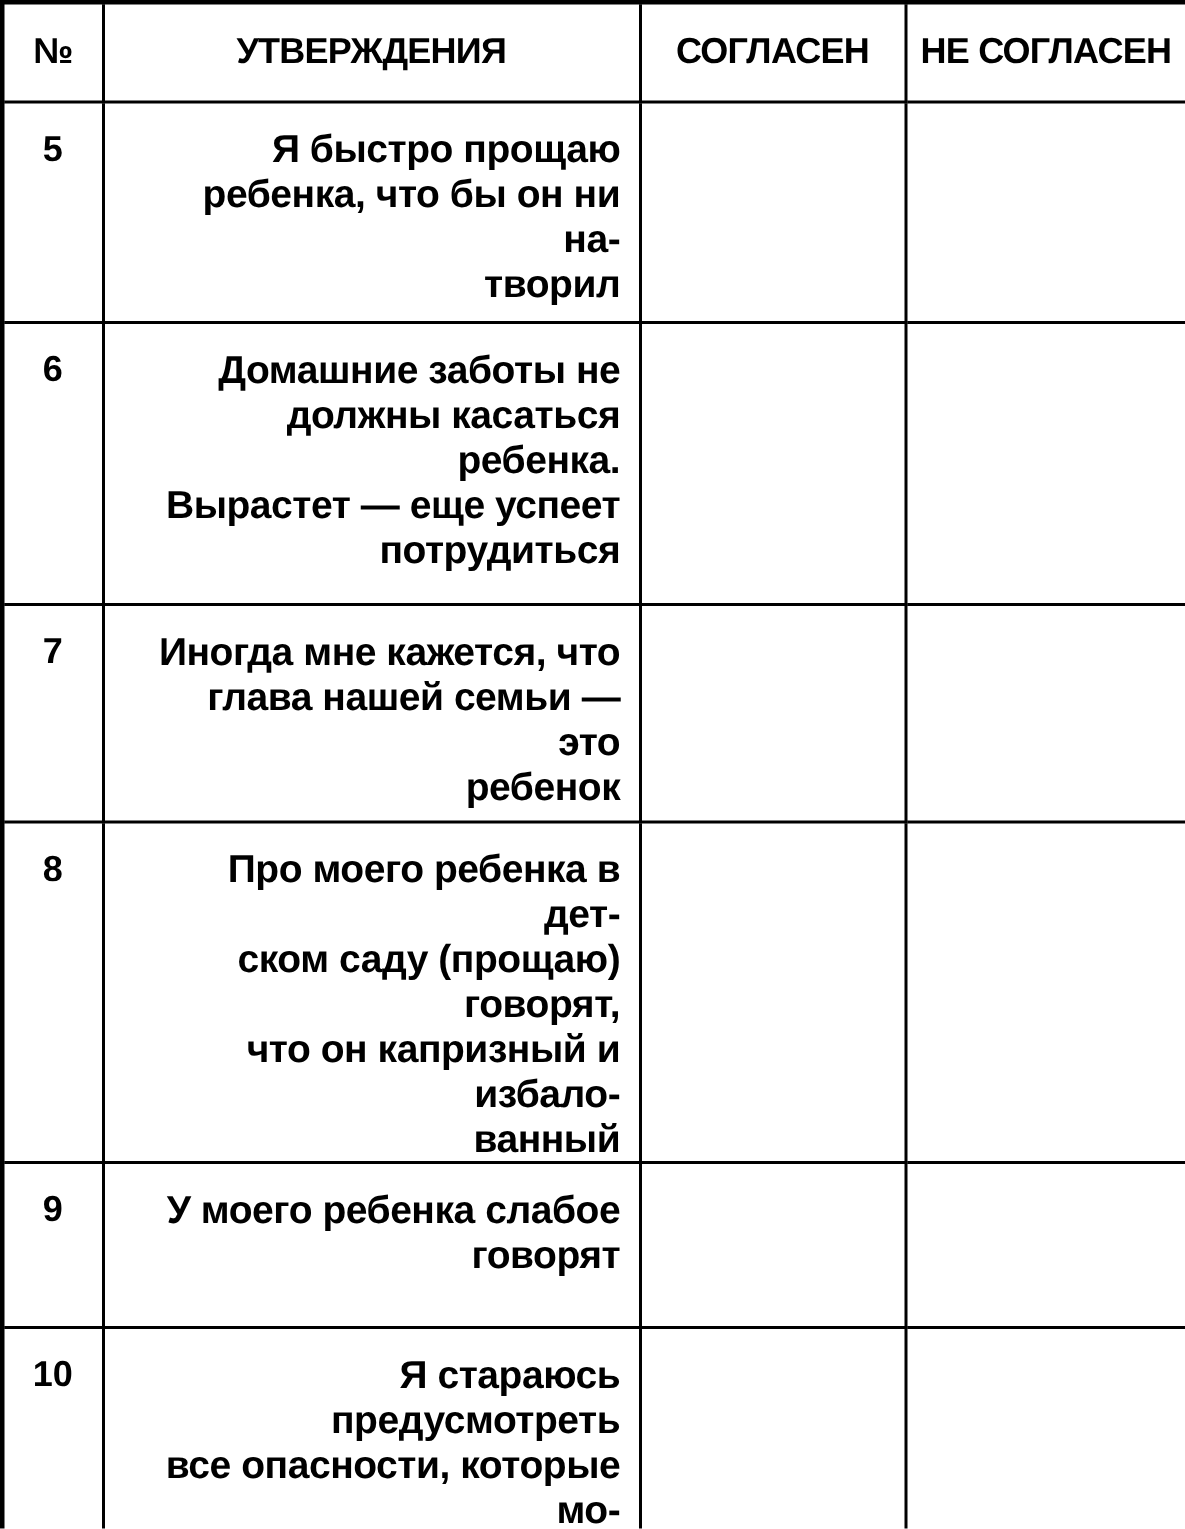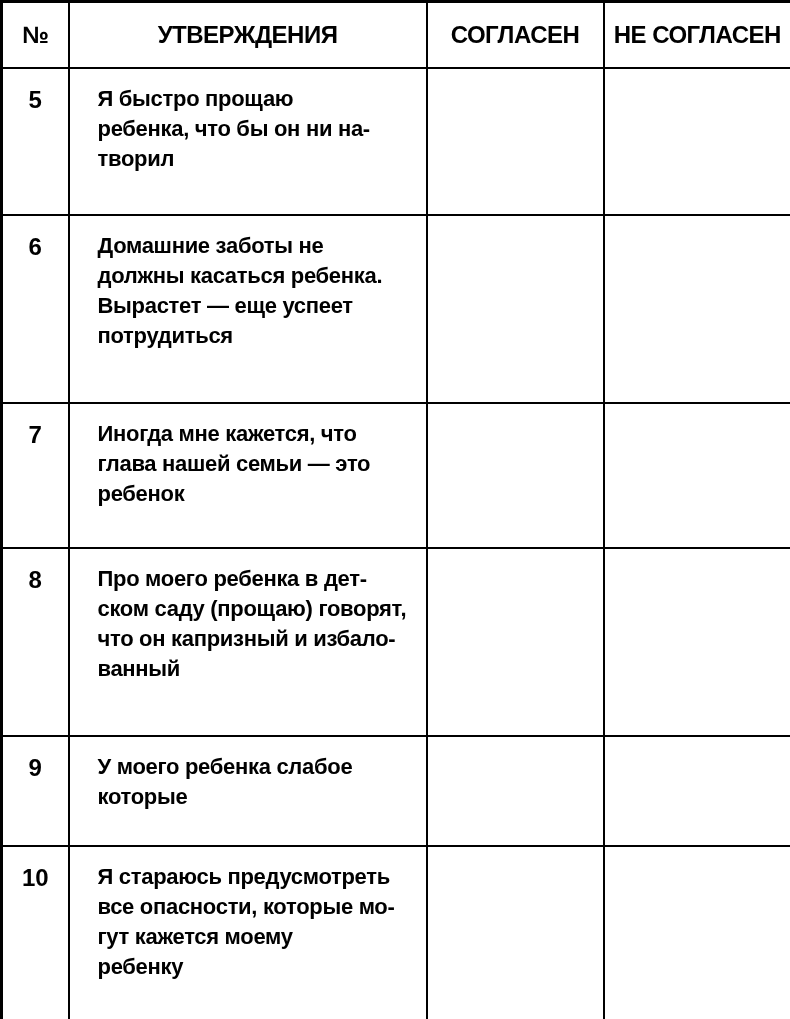--- a/index.html
+++ b/index.html
@@ -50,25 +50,25 @@
   }
   td.num {
     font-weight: bold;
     font-size: 24px;
     text-align: center;
     vertical-align: top;
     padding-top: 17px;
   }
   td.stmt {
     font-weight: bold;
-    font-size: 22px;
+    font-size: 26px;
     letter-spacing: -0.3px;
     line-height: 30px;
     vertical-align: top;
-    text-align: left;
+    text-align: right;
     padding: 15px 12px 0 28px;
     white-space: pre-line;
   }
   td.ans {
     vertical-align: top;
   }
 </style>
 </head>
 <body>
 
@@ -119,21 +119,21 @@
         <td class="stmt">Про моего ребенка в дет-
 ском саду (прощаю) говорят,
 что он капризный и избало-
 ванный</td>
         <td class="ans"></td>
         <td class="ans"></td>
       </tr>
       <tr class="r9">
         <td class="num">9</td>
         <td class="stmt">У моего ребенка слабое
-которые</td>
+говорят</td>
         <td class="ans"></td>
         <td class="ans"></td>
       </tr>
       <tr class="r10">
         <td class="num">10</td>
         <td class="stmt">Я стараюсь предусмотреть
 все опасности, которые мо-
 гут кажется моему
 ребенку</td>
         <td class="ans"></td>

